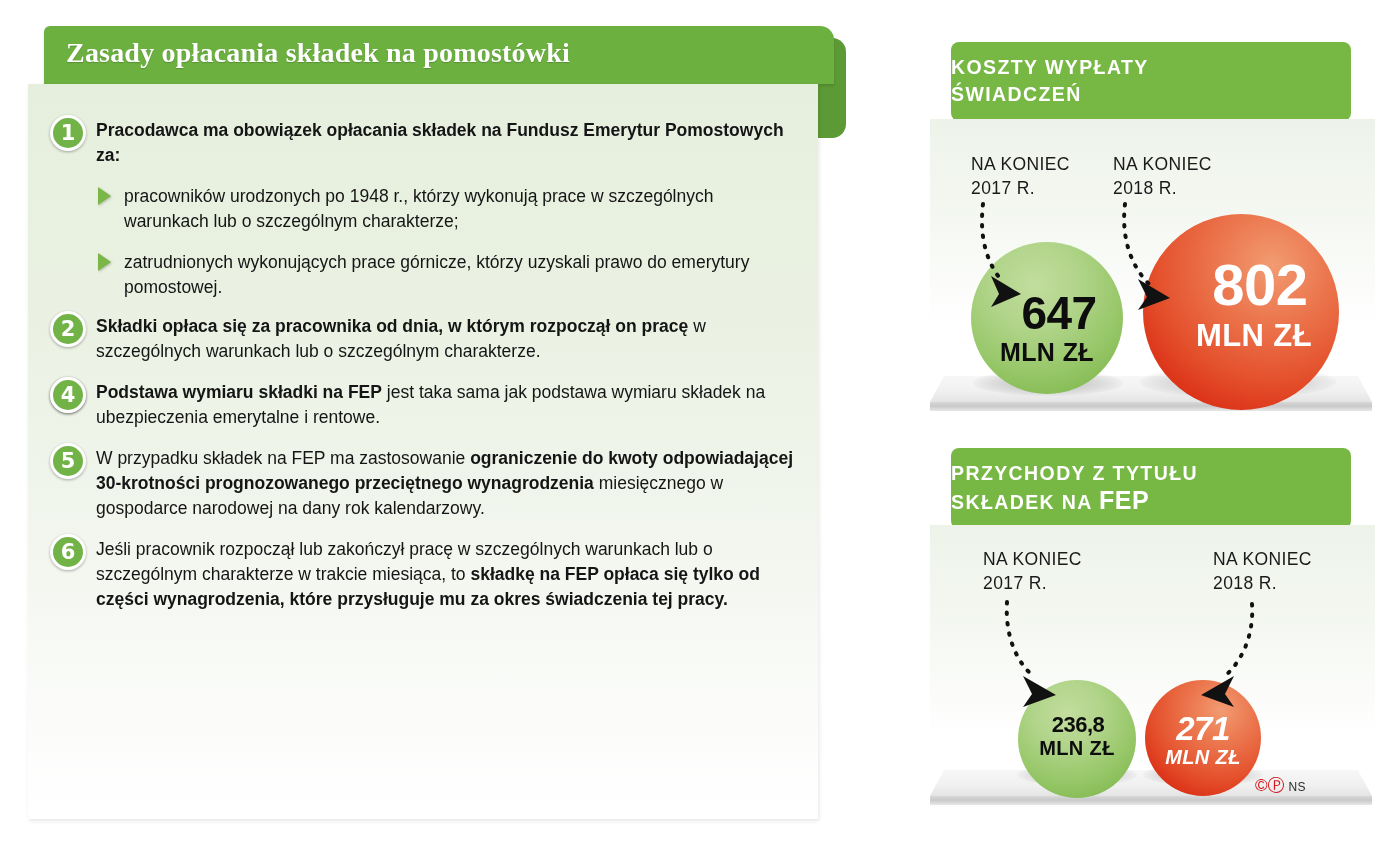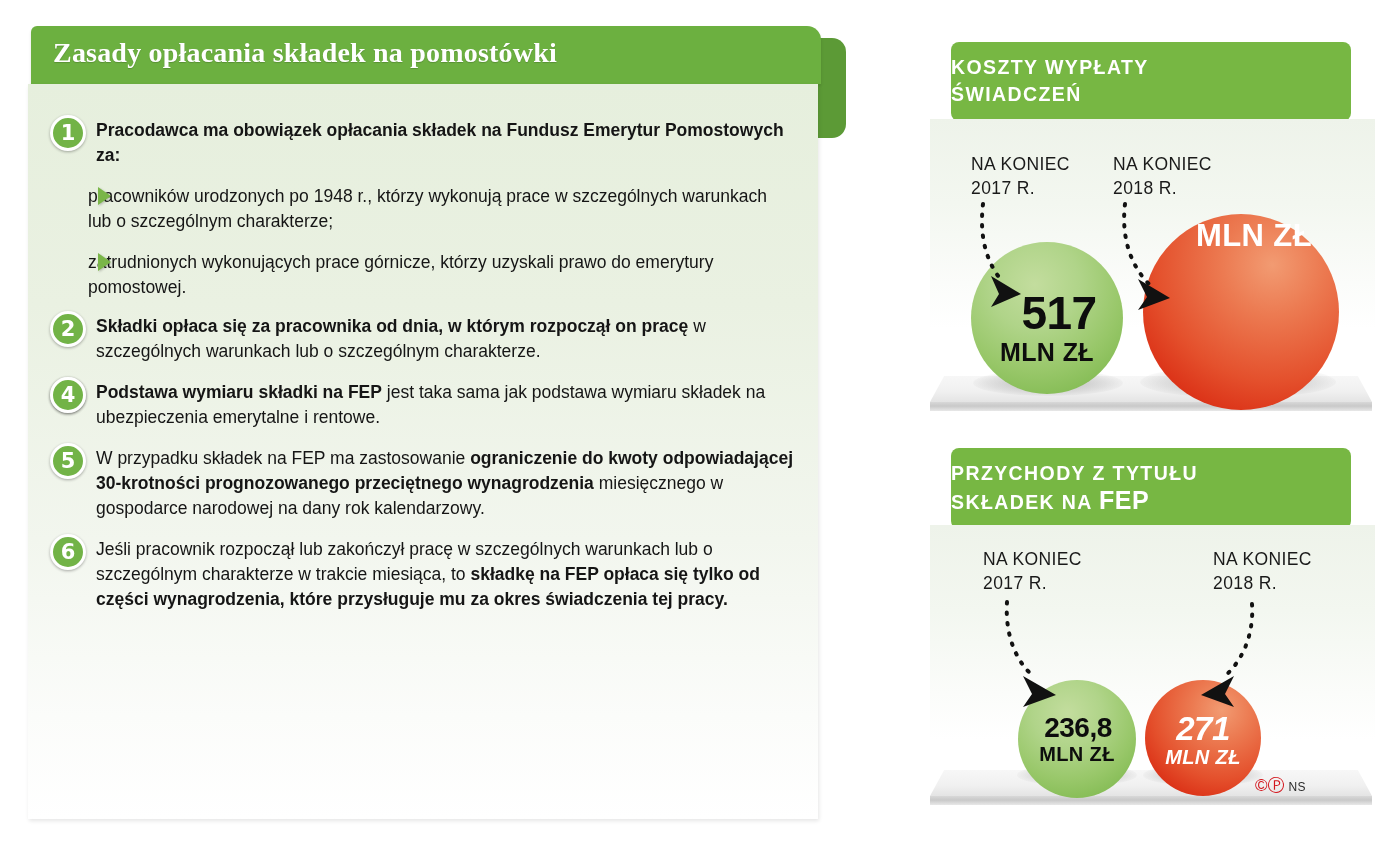--- a/index.html
+++ b/index.html
@@ -32,21 +32,21 @@
     left: 766px;
     top: 12px;
     width: 52px;
     height: 100px;
     background: #5c9a36;
     border-radius: 0 14px 14px 14px;
     z-index: 1;
   }
   .hdr-bar {
     position: absolute;
-    left: 3px; top: 0;
+    left: 16px; top: 0;
     width: 790px;
     height: 58px;
     background: #6cb040;
     border-radius: 6px 14px 0 0;
     z-index: 2;
     box-shadow: 0 2px 3px rgba(0,0,0,0.13);
   }
   .hdr-title {
     position: absolute;
     left: 22px;
@@ -106,21 +106,21 @@
   .item-text {
     font-size: 17.5px;
     line-height: 25px;
     color: #151515;
     font-family: "Liberation Sans", sans-serif;
   }
   .item-text b { font-weight: bold; }
 
   .sub {
     position: relative;
-    padding-left: 60px;
+    padding-left: 96px;
     padding-right: 40px;
     margin-top: 16px;
     margin-bottom: 14px;
   }
   .tri {
     position: absolute;
     left: 70px;
     top: 3px;
     width: 0; height: 0;
     border-left: 13px solid #7ab648;
@@ -301,25 +301,26 @@
 
   <div class="pedestal">
     <div class="ped-top" style="left:5px; top:350px; width:442px; height:26px;"></div>
     <div class="ped-edge" style="left:5px; top:376px; width:442px; height:9px;"></div>
   </div>
 
   <div class="ball-shadow" style="left:48px; top:344px; width:150px; height:26px;"></div>
   <div class="ball-shadow" style="left:215px; top:340px; width:196px; height:32px;"></div>
 
   <div class="ball ball-green" style="left:46px; top:216px; width:152px; height:152px;">
-    <span class="num" style="font-size:46px; line-height:1; margin-top:48px; margin-left:24px;">517</span>
+    <span class="num" style="font-size:46px; line-height:1; margin-top:48px; margin-left:24px;">647</span>
     <span class="unit" style="font-size:25px; margin-top:2px;">MLN ZŁ</span>
   </div>
 
   <div class="ball ball-red" style="left:218px; top:188px; width:196px; height:196px;">
+    <span class="num" style="font-size:58px; line-height:1; margin-top:42px; margin-left:38px;">802</span>
     <span class="unit" style="font-size:31px; margin-top:4px; margin-left:26px;">MLN ZŁ</span>
   </div>
 
   <svg class="arrow-svg" style="left:0; top:0; width:455px; height:400px;">
     <path d="M 58,178 C 54,212 62,238 78,256" fill="none" stroke="#111" stroke-width="4" stroke-linecap="round" stroke-dasharray="1.5 9"></path>
     <path d="M 96,268 L 66,250 L 74,268 L 66,281 Z" fill="#111"></path>
     <path d="M 200,178 C 196,212 206,240 224,258" fill="none" stroke="#111" stroke-width="4" stroke-linecap="round" stroke-dasharray="1.5 9"></path>
     <path d="M 245,272 L 213,253 L 222,271 L 213,284 Z" fill="#111"></path>
   </svg>
 </div>
@@ -343,21 +344,21 @@
 
   <div class="pedestal">
     <div class="ped-top" style="left:5px; top:338px; width:442px; height:26px;"></div>
     <div class="ped-edge" style="left:5px; top:364px; width:442px; height:9px;"></div>
   </div>
 
   <div class="ball-shadow" style="left:92px; top:332px; width:120px; height:22px;"></div>
   <div class="ball-shadow" style="left:218px; top:332px; width:120px; height:22px;"></div>
 
   <div class="ball ball-green" style="left:93px; top:248px; width:118px; height:118px;">
-    <span class="num" style="font-size:28px; line-height:1; margin-top:34px; margin-left:2px;">236,8</span>
+    <span class="num" style="font-size:22px; line-height:1; margin-top:34px; margin-left:2px;">236,8</span>
     <span class="unit" style="font-size:20px; margin-top:1px;">MLN ZŁ</span>
   </div>
 
   <div class="ball ball-red" style="left:220px; top:248px; width:116px; height:116px;font-style:italic;">
     <span class="num" style="font-size:33px; line-height:1; margin-top:32px; margin-left:0;">271</span>
     <span class="unit" style="font-size:20px; margin-top:1px;">MLN ZŁ</span>
   </div>
 
   <svg class="arrow-svg" style="left:0; top:0; width:455px; height:390px;">
     <path d="M 82,170 C 80,202 90,228 108,244" fill="none" stroke="#111" stroke-width="4" stroke-linecap="round" stroke-dasharray="1.5 9"></path>

